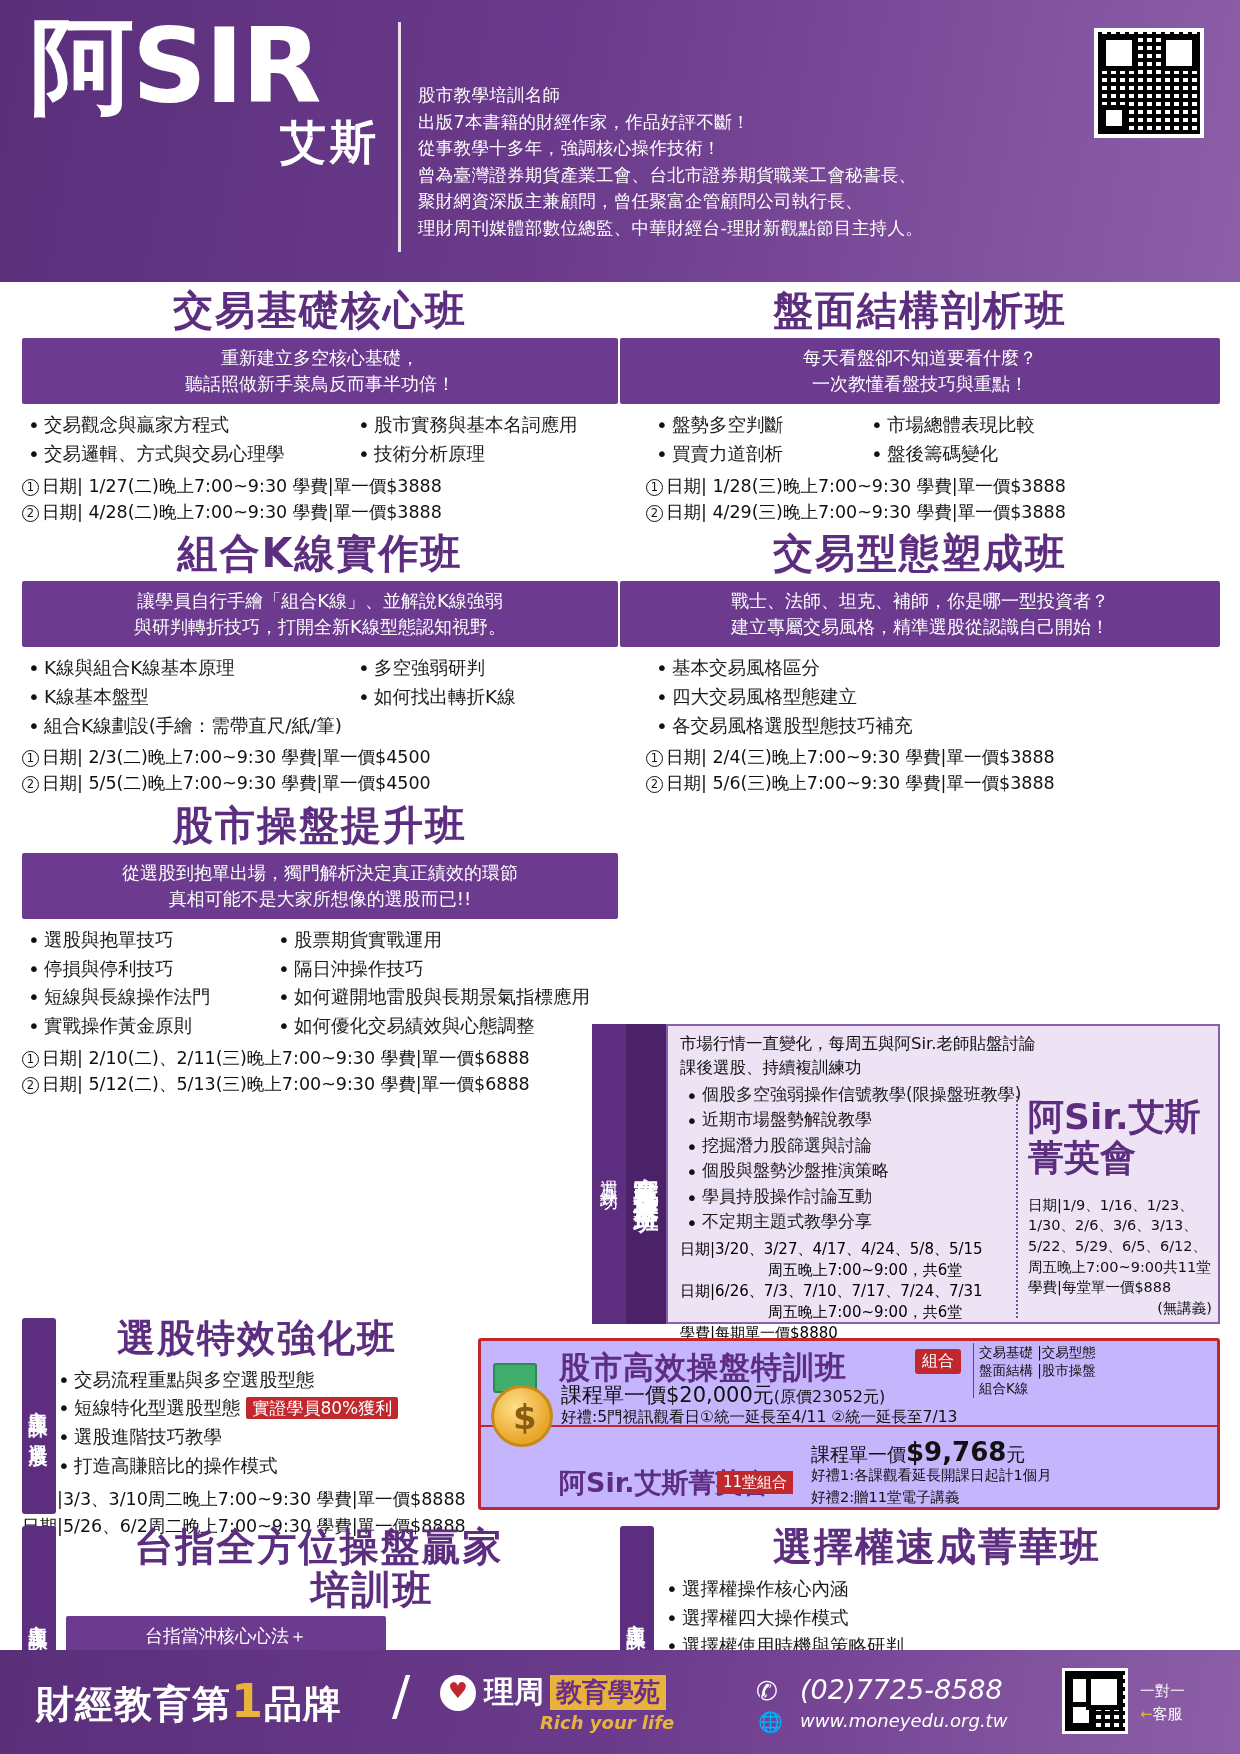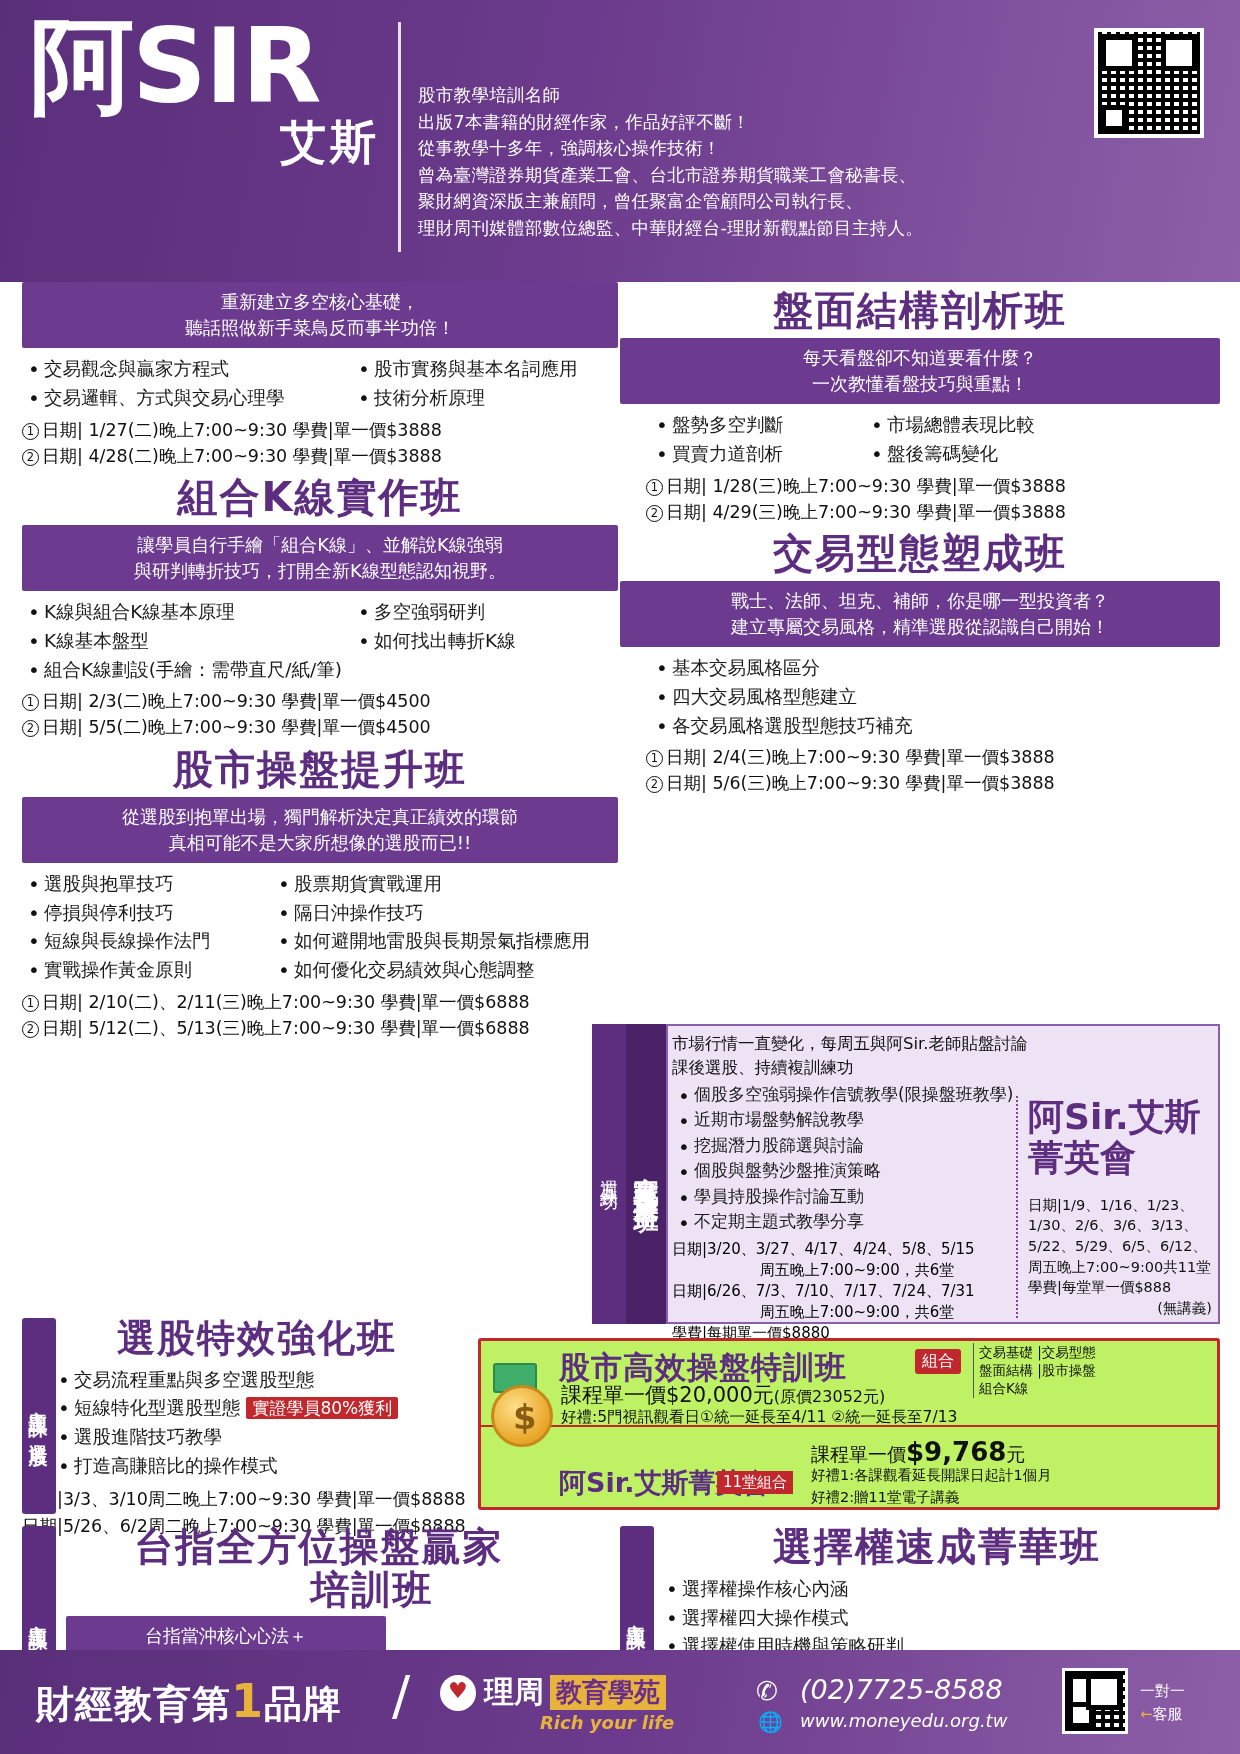--- a/index.html
+++ b/index.html
@@ -110,38 +110,38 @@
     writing-mode: vertical-rl; text-orientation: upright;
     font-size: 18px; letter-spacing: 4px; display:flex; align-items:center; justify-content:center;
   }
   .friday-title {
     width: 40px; background: #4b2268; color: #fff;
     writing-mode: vertical-rl; text-orientation: upright;
     font-size: 25px; font-weight: bold; letter-spacing: 5px;
     display:flex; align-items:center; justify-content:center;
   }
   .friday-body {
-    flex: 1; background: #ede3f5; border: 2px solid #8a5fae; padding: 6px 4px;
+    flex: 1; background: #ede3f5; border: 2px solid #8a5fae; padding: 6px 12px;
     position: relative;
   }
   .friday-body .intro { font-size: 16.5px; line-height: 1.45; color:#111; }
   .friday-body ul.bullets li { font-size: 17px; line-height: 1.5; }
   .friday-dates { font-size: 15px; line-height: 1.4; }
 
   .elite-box {
     position: absolute; right: 6px; top: 70px; width: 196px; 
     border-left: 2px dotted #7b4a9e; padding-left: 10px;
   }
   .elite-title { font-size: 36px; font-weight: bold; color: #5d2d80; line-height:1.15; }
   .elite-dates { font-size: 14.5px; line-height: 1.42; color:#111; margin-top: 16px; }
 
   
   .promo {
     position: absolute; left: 478px; top: 1056px; width: 742px; height: 172px;
-    border: 3px solid #c0282d; background: #bef264; border-radius: 3px; overflow:hidden;
+    border: 3px solid #c0282d; background: #c4b5fd; border-radius: 3px; overflow:hidden;
   }
   .promo-top { position:relative; height: 86px; border-bottom: 2px solid #c0282d; }
   .promo-title { position:absolute; left: 78px; top: 6px; font-size: 31px; font-weight:bold; color:#5d2d80; letter-spacing:1px; }
   .combo-badge {
     position:absolute; left: 434px; top: 8px; background:#c0282d; color:#fff;
     font-size: 16px; padding: 2px 7px; border-radius: 3px;
   }
   .combo-list {
     position:absolute; left: 492px; top: 2px; font-size: 13.5px; line-height: 1.35; color:#111;
     border-left: 1.5px solid #555; padding-left: 5px;
@@ -211,20 +211,21 @@
           <i></i>
         </div>
     </div>
   </div>
 
   <div class="body-area">
 
     <div class="col-left">
 
       <div>
+        <div class="course-title title-center">交易基礎核心班</div>
         <div class="sub-banner">
           <div>重新建立多空核心基礎，</div>
           <div>聽話照做新手菜鳥反而事半功倍！</div>
         </div>
         <div class="two-col-list">
           <ul class="bullets" style="flex:0 0 330px">
             <li>交易觀念與贏家方程式</li>
             <li>交易邏輯、方式與交易心理學</li>
           </ul>
           <ul class="bullets">

